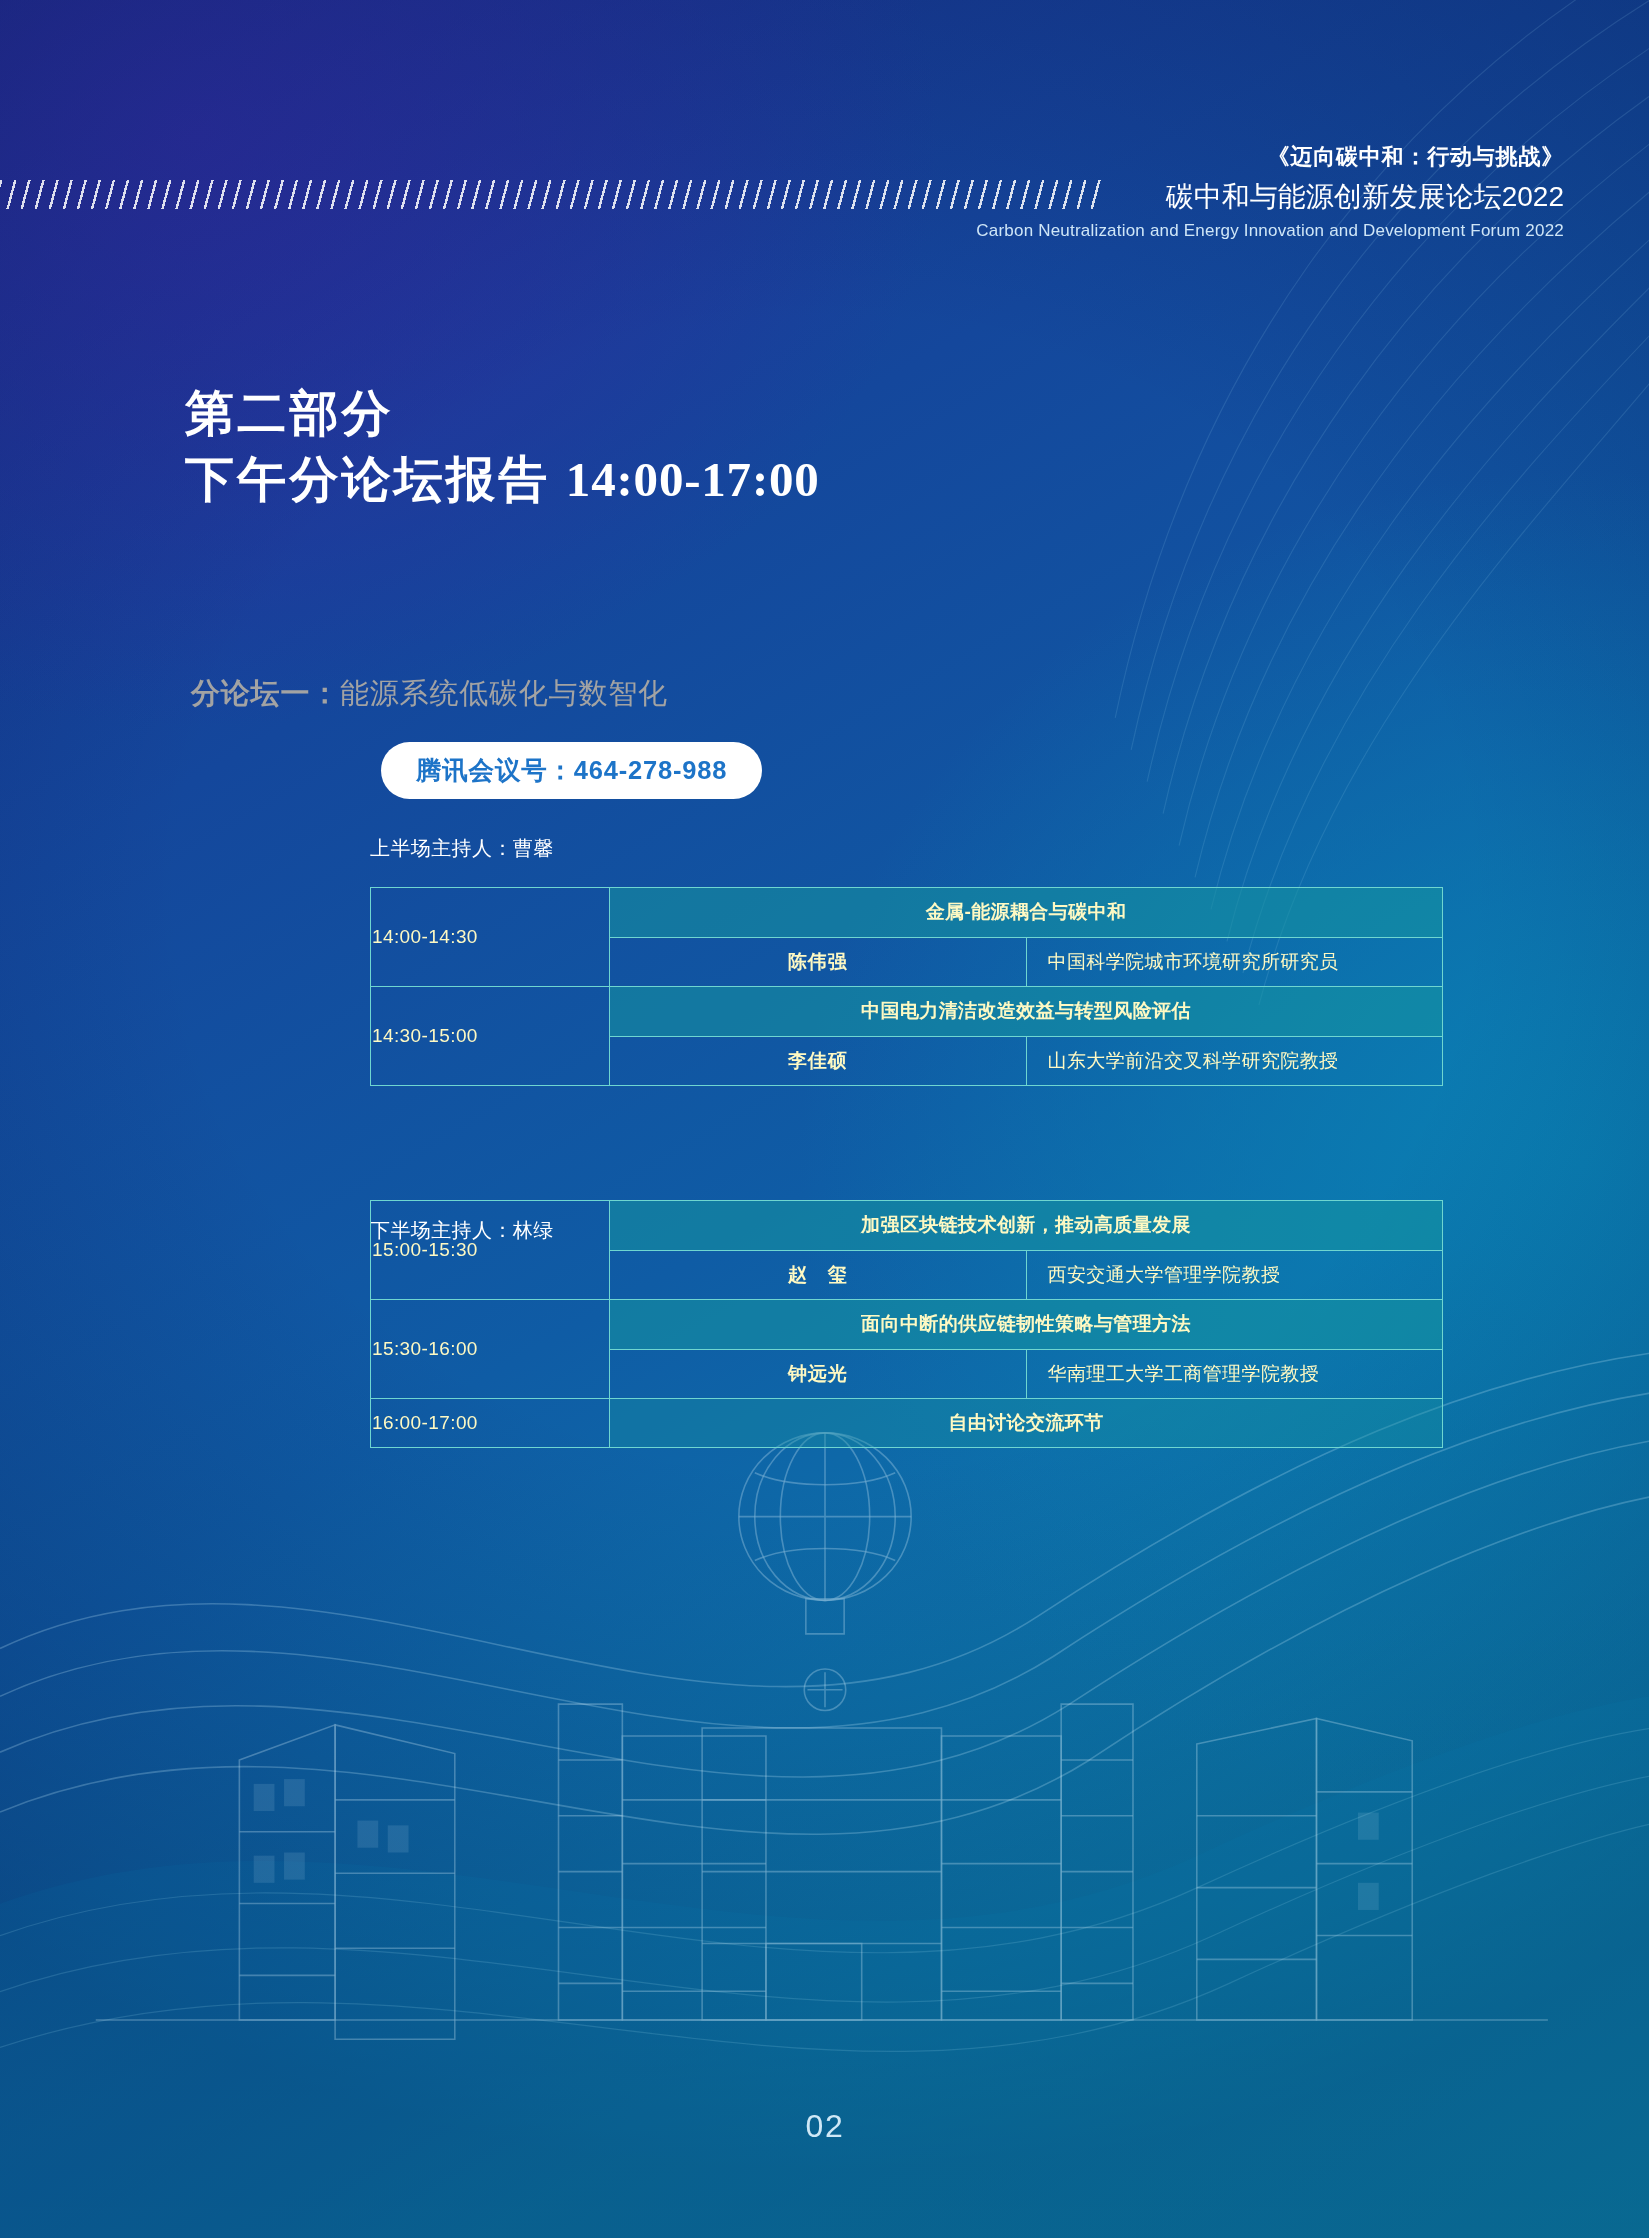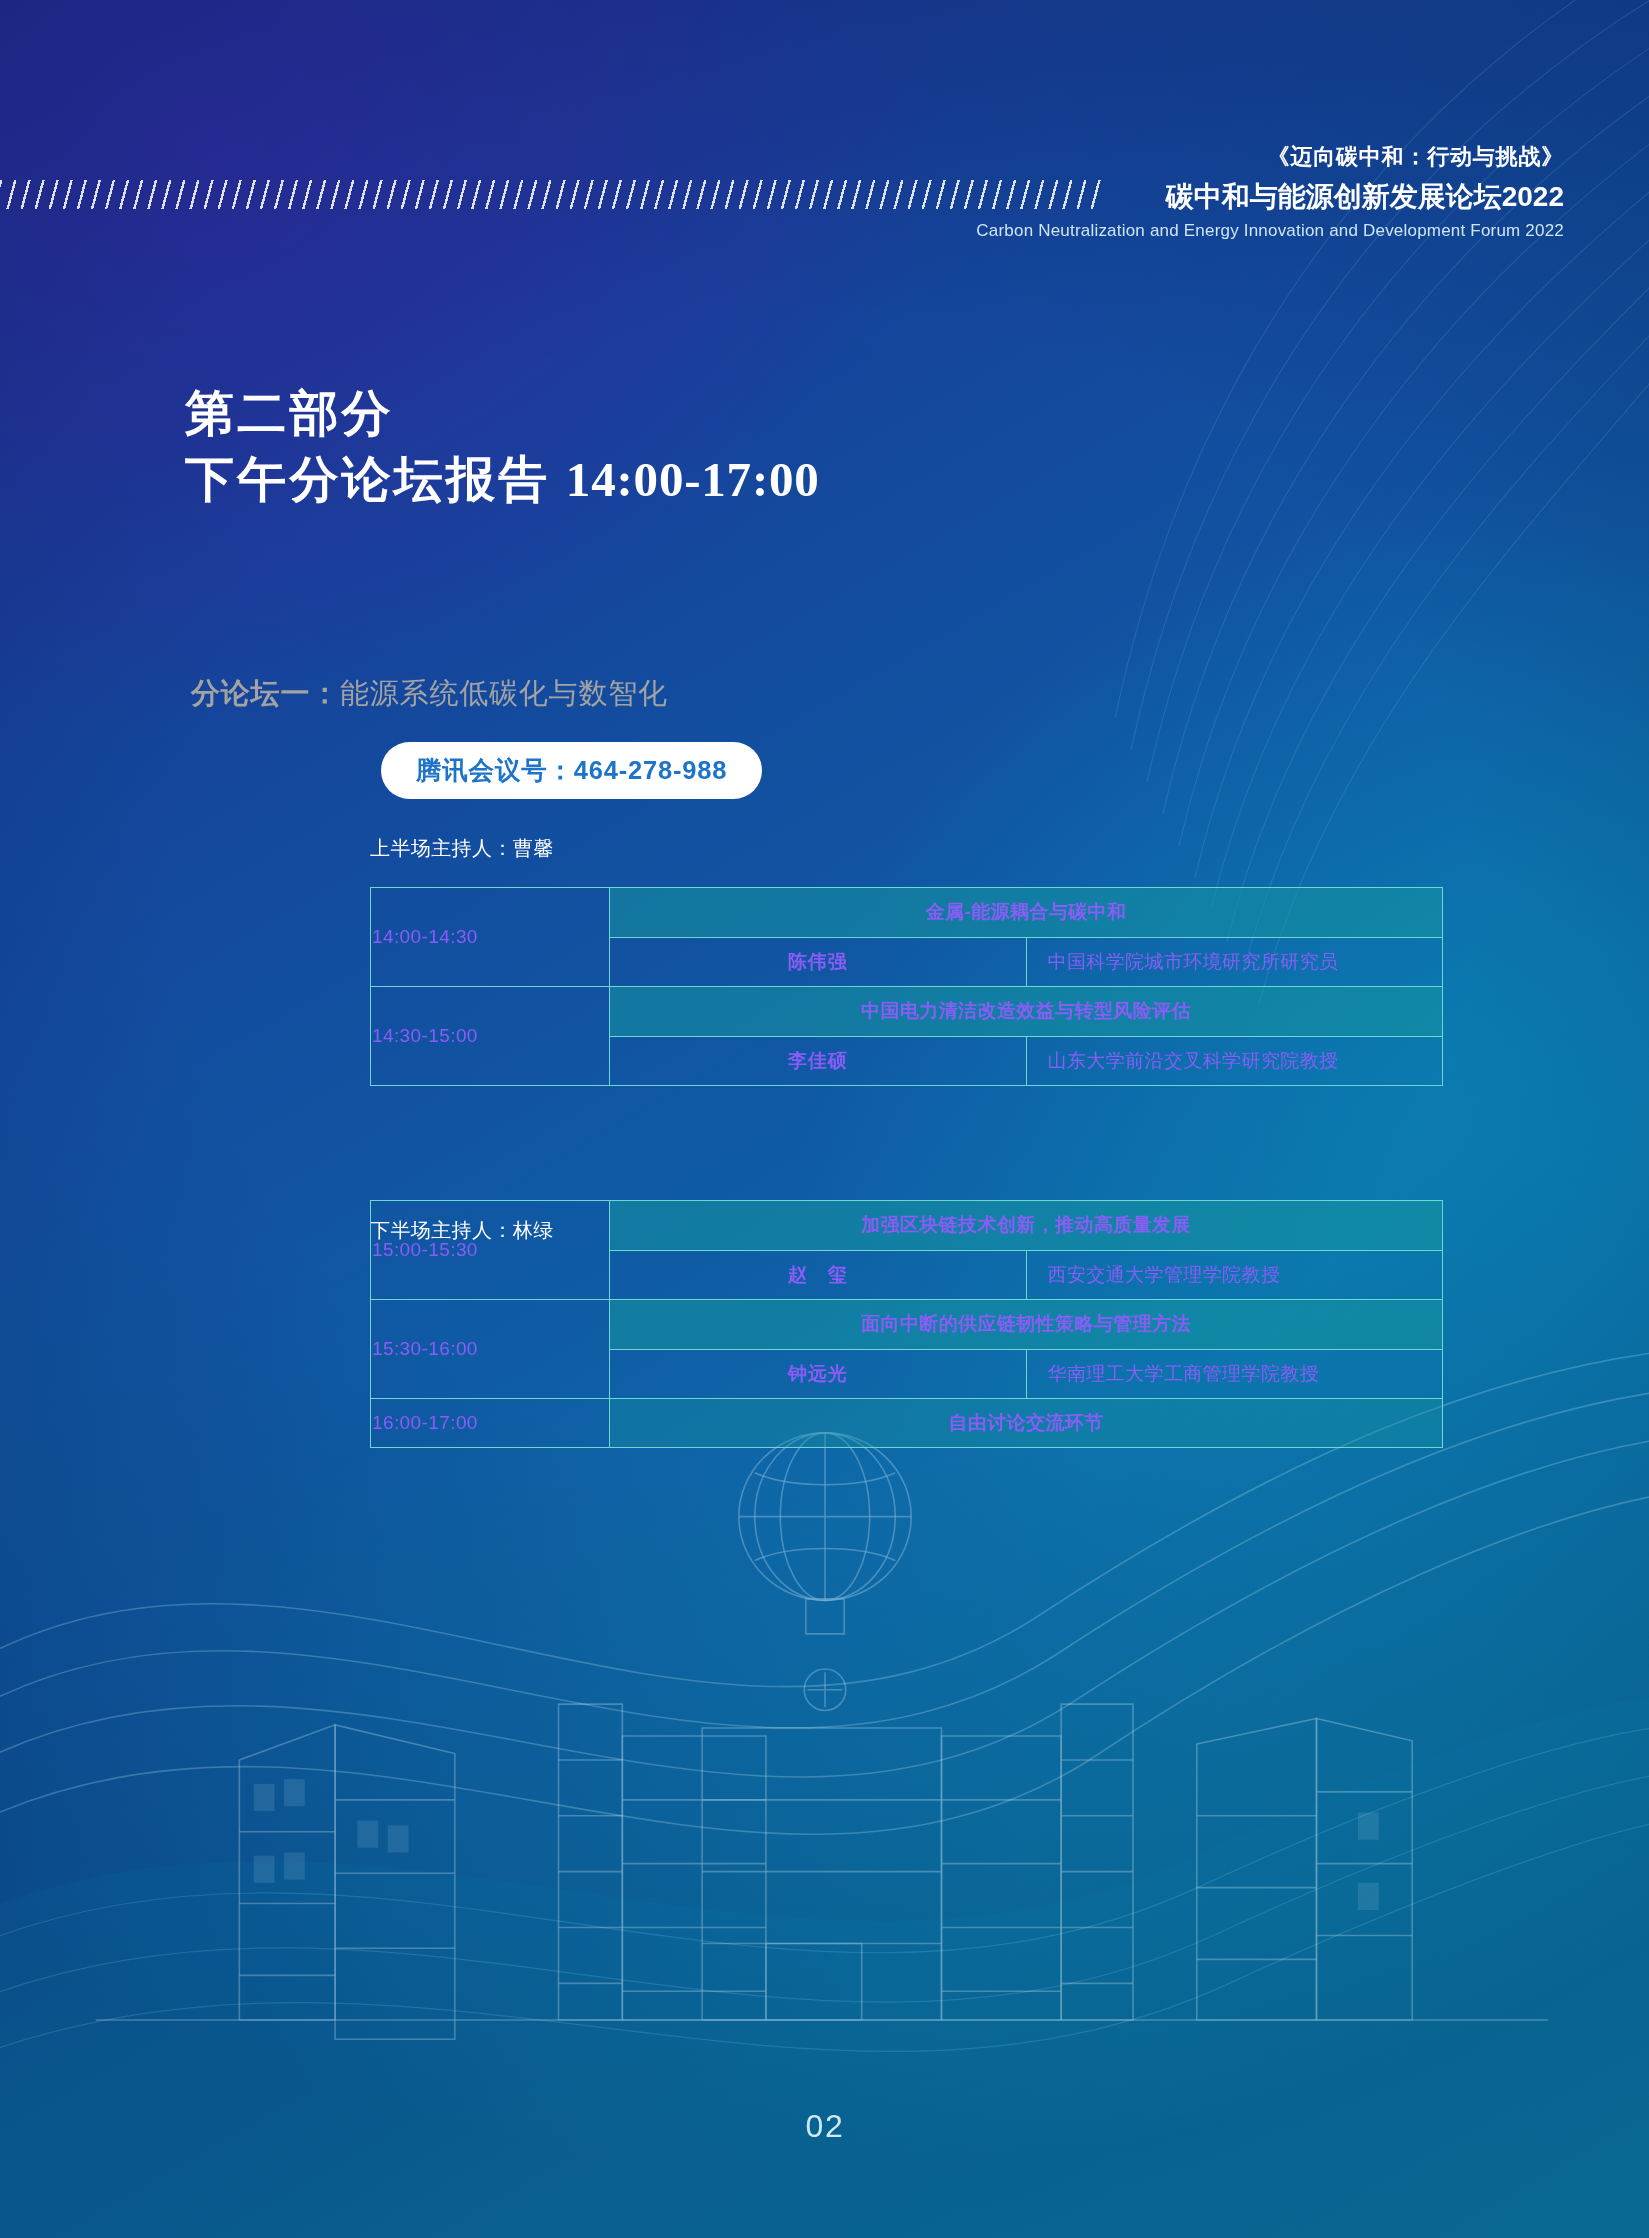--- a/index.html
+++ b/index.html
@@ -54,21 +54,21 @@
   }
   .header-text {
     position: absolute; right: 86px; top: 0; text-align: right;
   }
   .hdr-line1 {
     font-family: "Liberation Serif", "DejaVu Serif", serif;
     font-size: 22px; letter-spacing: 0.8px; color: #ffffff; font-weight: 700;
     margin-bottom: 5.6px;
   }
   .hdr-line2 {
-    font-size: 28px; font-weight: 700; letter-spacing: 0px; color: #ffffff;
+    font-size: 28px; font-weight: 400; letter-spacing: 0px; color: #ffffff;
     margin-bottom: 5.6px;
   }
   .hdr-line3 {
     font-size: 17px; color: #cfe6f7; letter-spacing: 0.2px;
   }
 
   
   .part-title {
     position: absolute; left: 185px; top: 381px;
     font-family: "Liberation Serif", "DejaVu Serif", serif;
@@ -108,21 +108,21 @@
   
   .sched {
     position: absolute; left: 370px; width: 1073px;
     border-collapse: collapse;
     table-layout: fixed;
   }
   .sched.t1 { top: 887px; }
   .sched.t2 { top: 1200px; }
   .sched td {
     border: 0.8px solid #6fd6d0;
-    color: #8b5cf6;
+    color: #fef9c3;
     font-size: 19px;
     vertical-align: middle;
     margin-left: 48px;
   }
   .col-time { width: 239px; font-size: 21px; letter-spacing: 0.4px; }
   .col-name { width: 160px; text-align: center; }
   .cell-title {
     background: rgba(22,150,160,.55);
     text-align: center;
     font-weight: 700;

